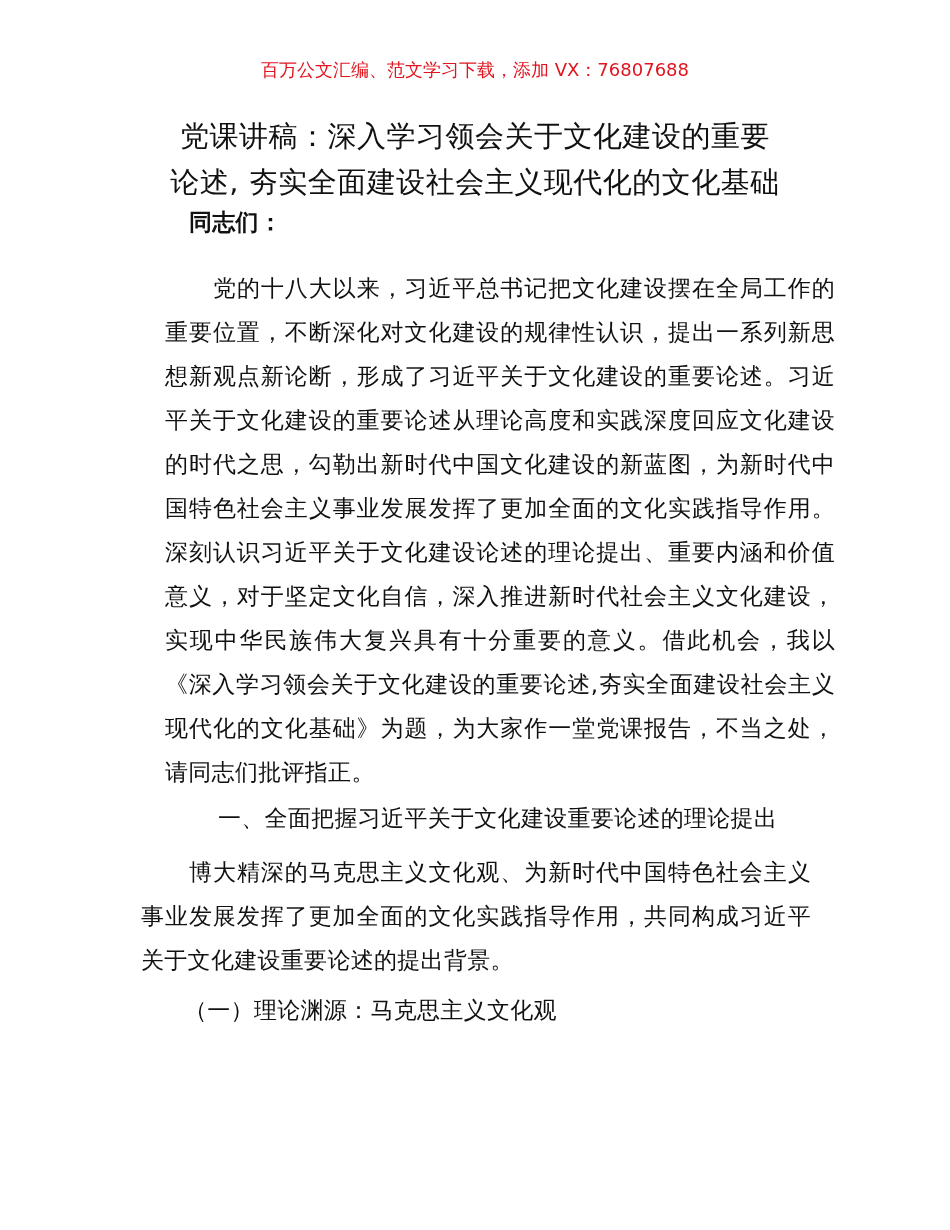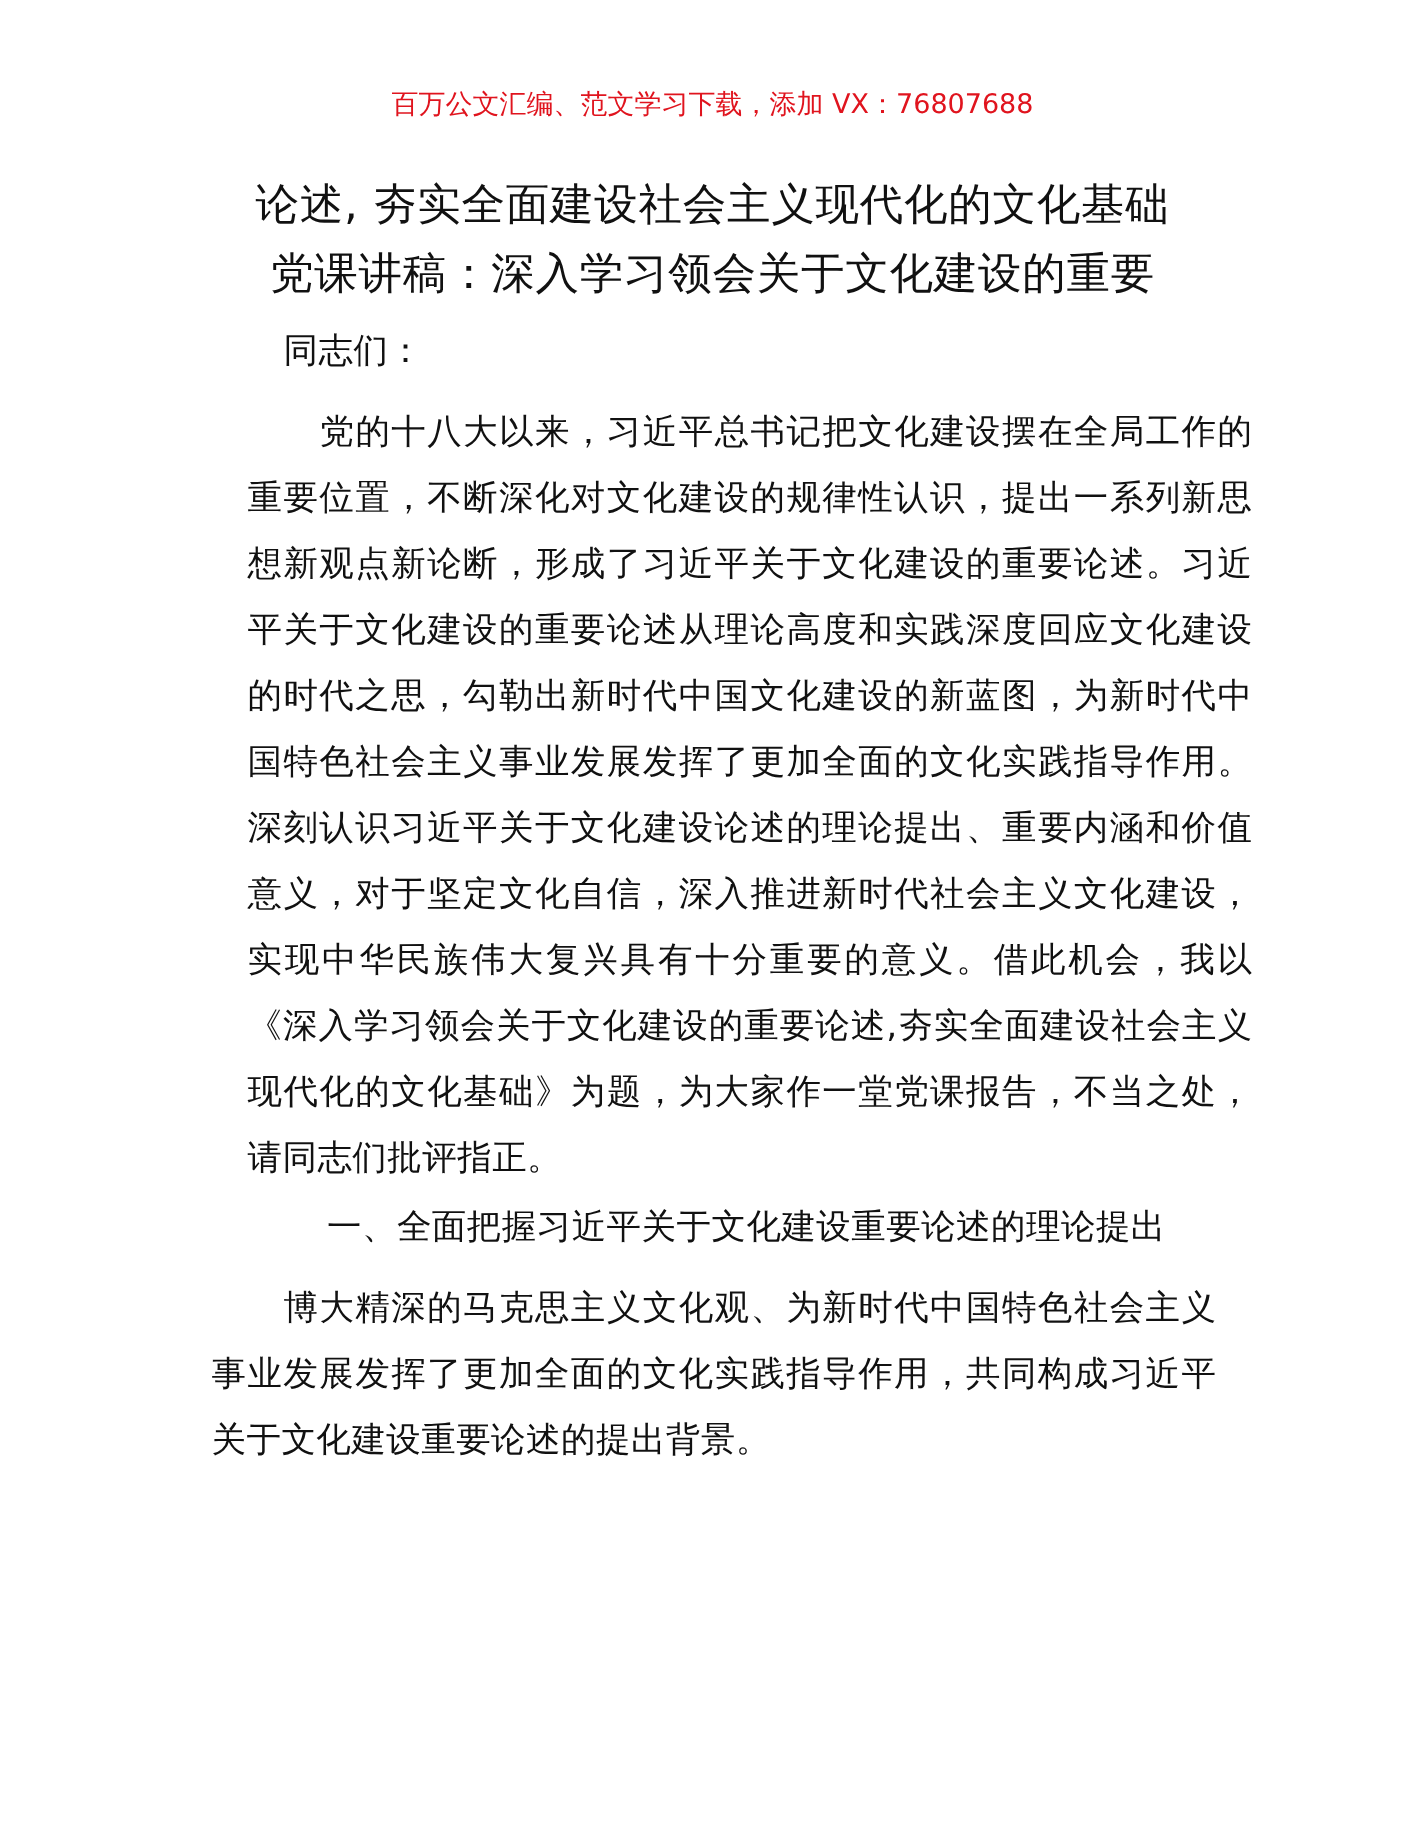--- a/index.html
+++ b/index.html
@@ -64,26 +64,27 @@
   }
 </style>
 </head>
 <body>
 
 <div class="page">
 
   <div class="watermark">百万公文汇编、范文学习下载，添加 VX：76807688</div>
 
   <div class="title">
+    <div>党课讲稿：深入学习领会关于文化建设的重要</div>
     <div>论述, 夯实全面建设社会主义现代化的文化基础</div>
-    <div>党课讲稿：深入学习领会关于文化建设的重要</div>
   </div>
 
-  <div class="heading-1" style="top:212px;">同志们：</div>
+  <div class="heading-1" style="top:200px;font-weight:bold;">同志们：</div>
 
   <div class="body-text indent" style="top:266px;margin-left:24px;">党的十八大以来，习近平总书记把文化建设摆在全局工作的重要位置，不断深化对文化建设的规律性认识，提出一系列新思想新观点新论断，形成了习近平关于文化建设的重要论述。习近平关于文化建设的重要论述从理论高度和实践深度回应文化建设的时代之思，勾勒出新时代中国文化建设的新蓝图，为新时代中国特色社会主义事业发展发挥了更加全面的文化实践指导作用。深刻认识习近平关于文化建设论述的理论提出、重要内涵和价值意义，对于坚定文化自信，深入推进新时代社会主义文化建设，实现中华民族伟大复兴具有十分重要的意义。借此机会，我以《深入学习领会关于文化建设的重要论述,夯实全面建设社会主义现代化的文化基础》为题，为大家作一堂党课报告，不当之处，请同志们批评指正。</div>
 
   <div class="heading-1" style="top:796px;margin-left:29px;">一、全面把握习近平关于文化建设重要论述的理论提出</div>
 
   <div class="body-text indent" style="top:850px;">博大精深的马克思主义文化观、为新时代中国特色社会主义事业发展发挥了更加全面的文化实践指导作用，共同构成习近平关于文化建设重要论述的提出背景。</div>
 
+  <div class="heading-1" style="top:988px; left:184px;">（一）理论渊源：马克思主义文化观</div>
 
 </div>
 
 </body></html>

